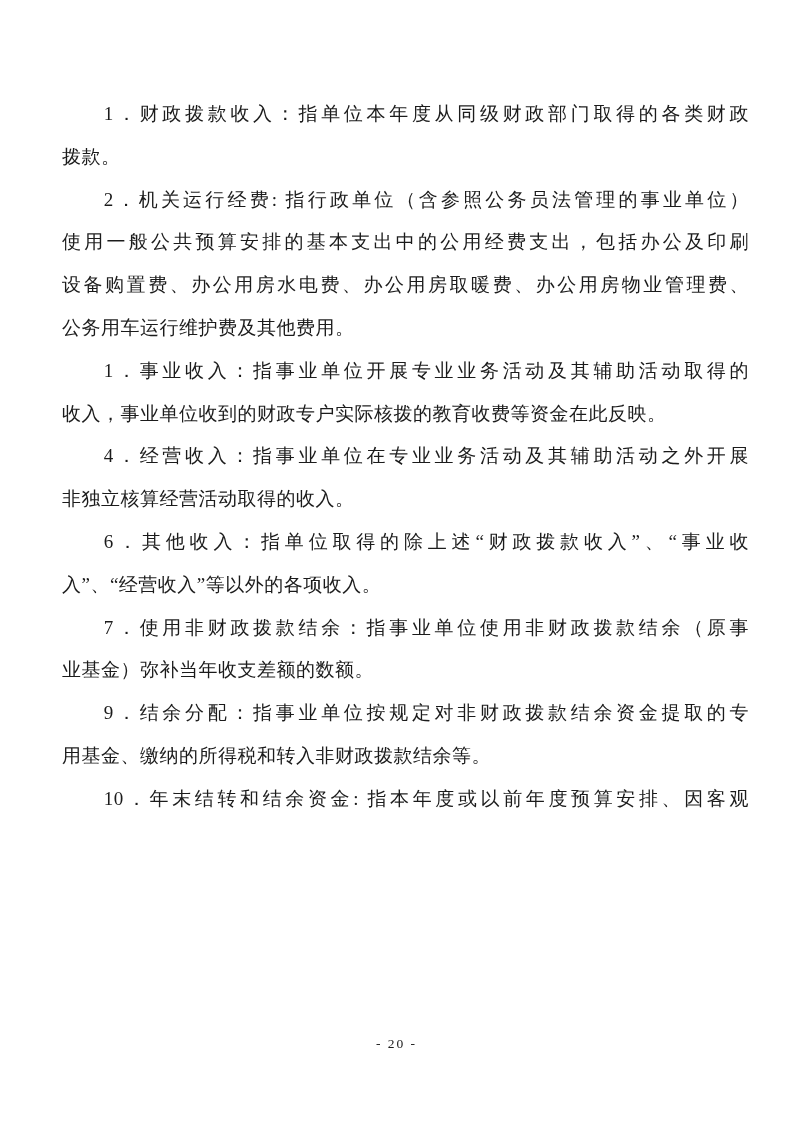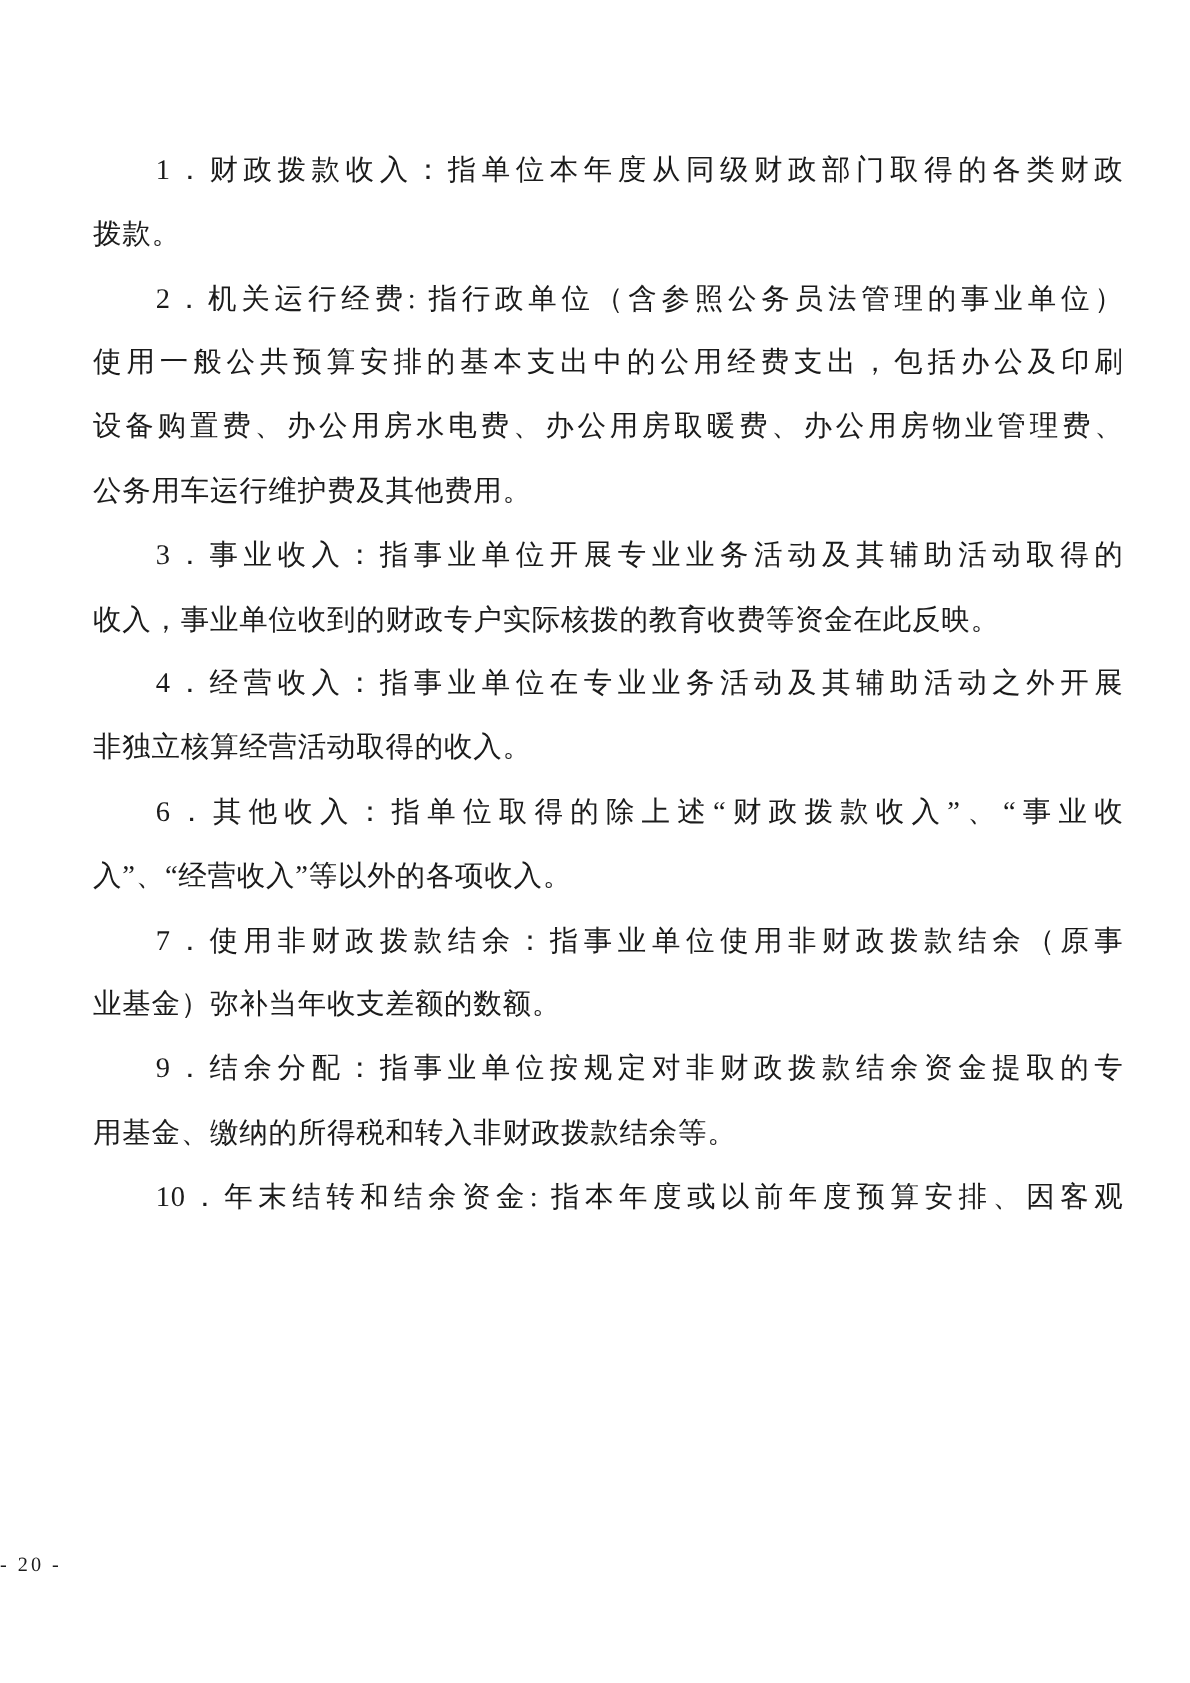--- a/index.html
+++ b/index.html
@@ -36,20 +36,21 @@
     text-align-last: justify;
   }
   .line.indent {
     text-indent: 2.2em;
   }
   .page-footer {
     position: absolute;
     top: 1034px;
     left: 0;
     right: 0;
+    text-align: center;
   }
   .page-number {
     font-size: 13.5px;
     letter-spacing: 2px;
     color: #1b1b1b;
   }
 </style>
 </head>
 <body>
 
@@ -59,21 +60,21 @@
         <div class="line indent fill">1．财政拨款收入：指单位本年度从同级财政部门取得的各类财政</div>
         <div class="line">拨款。</div>
       </div>
       <div class="paragraph">
         <div class="line indent fill">2．机关运行经费: 指行政单位（含参照公务员法管理的事业单位）</div>
         <div class="line fill">使用一般公共预算安排的基本支出中的公用经费支出，包括办公及印刷</div>
         <div class="line fill">设备购置费、办公用房水电费、办公用房取暖费、办公用房物业管理费、</div>
         <div class="line">公务用车运行维护费及其他费用。</div>
       </div>
       <div class="paragraph">
-        <div class="line indent fill">3．事业收入：指事业单位开展专业业务活动及其辅助活动取得的</div>
+        <div class="line indent fill">1．事业收入：指事业单位开展专业业务活动及其辅助活动取得的</div>
         <div class="line">收入，事业单位收到的财政专户实际核拨的教育收费等资金在此反映。</div>
       </div>
       <div class="paragraph">
         <div class="line indent fill">4．经营收入：指事业单位在专业业务活动及其辅助活动之外开展</div>
         <div class="line">非独立核算经营活动取得的收入。</div>
       </div>
       <div class="paragraph">
       </div>
       <div class="paragraph">
         <div class="line indent fill">6．其他收入：指单位取得的除上述“财政拨款收入”、“事业收</div>

